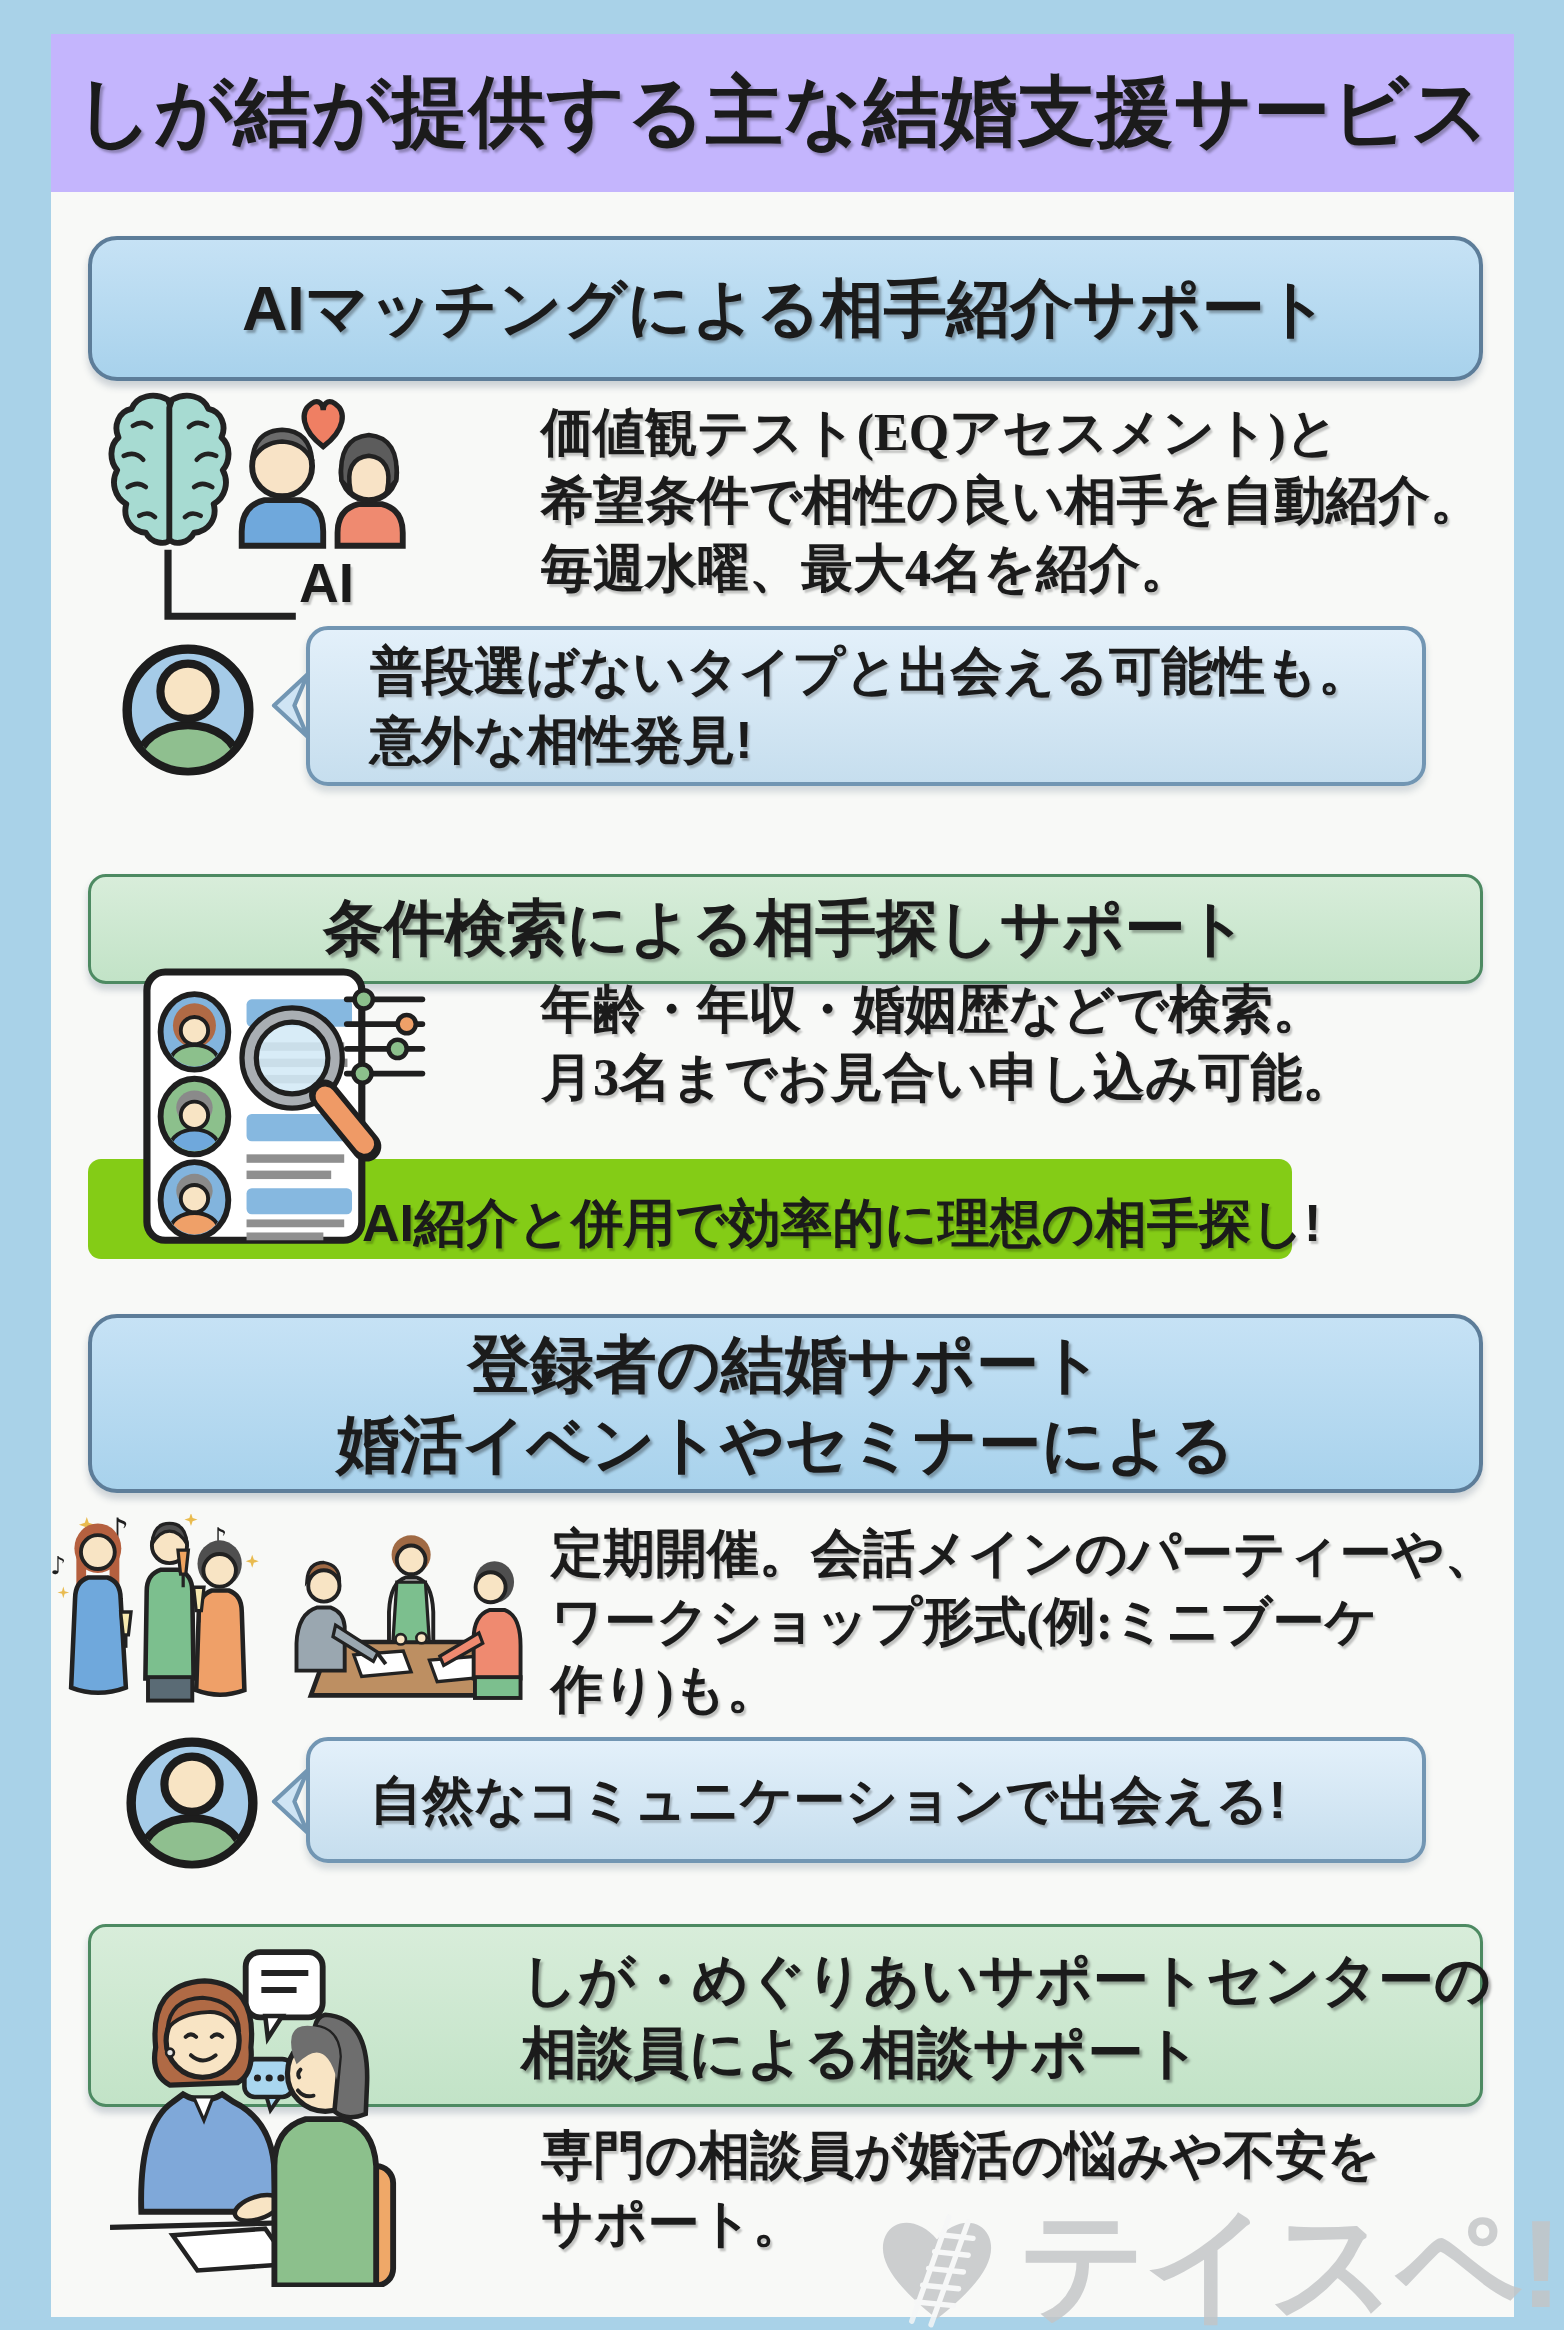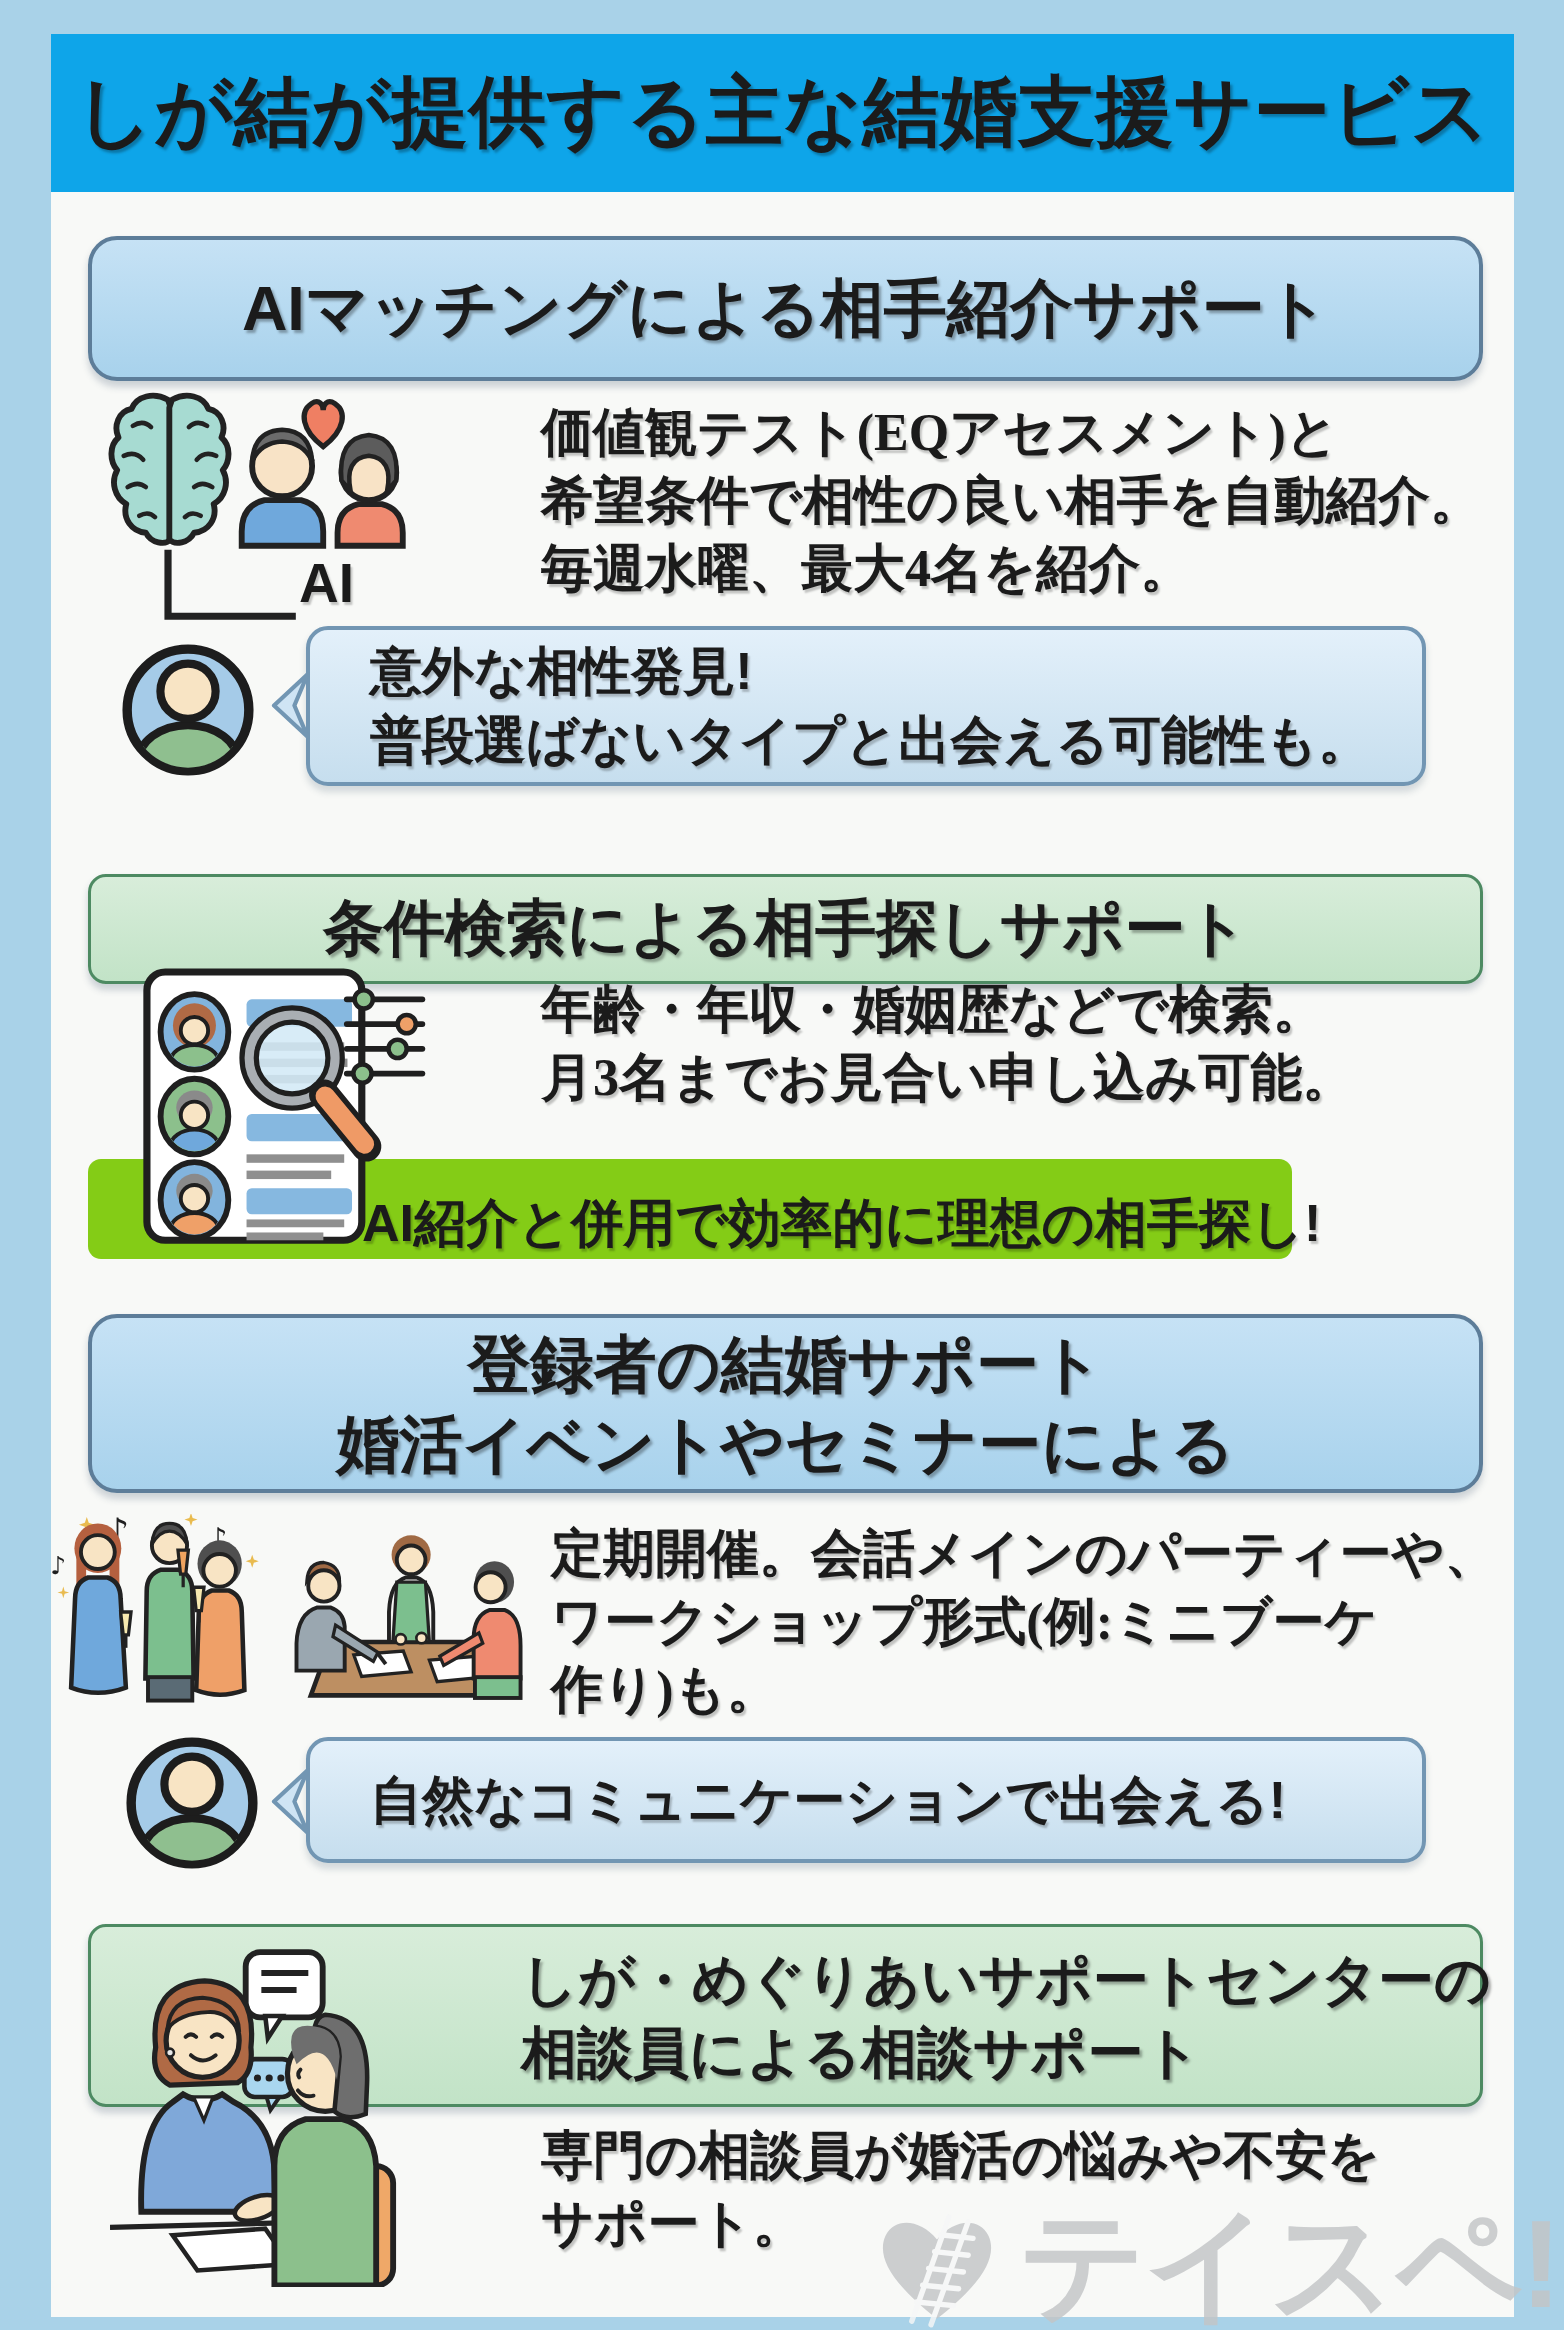--- a/index.html
+++ b/index.html
@@ -6,21 +6,21 @@
   html,body { background:#e8eef2; }
   .page {
     position:relative; width:1564px; height:2330px; overflow:hidden;
     background:#a9d2e8;
     font-family:"Liberation Sans","DejaVu Sans",sans-serif;
     color:#1b1b1b; font-weight:800;
   }
   .inner { position:absolute; left:51px; top:34px; width:1463px; height:2283px; background:#f8f9f7; }
   .title-band {
     position:absolute; left:51px; top:34px; width:1463px; height:158px;
-    background:#0ea5e9; display:flex; align-items:center; justify-content:center;
+    background:#c4b5fd; display:flex; align-items:center; justify-content:center;
   }
   .title-band h1 { font-size:77px; letter-spacing:0.7px; text-shadow:2.6px 3.3px 2.6px rgba(0,0,0,.28); white-space:nowrap; }
 
   .hdr {
     position:absolute; left:88px; width:1395px;
     display:flex; flex-direction:column; align-items:center; justify-content:center;
     text-align:center; white-space:nowrap;
     text-shadow:2.6px 3.3px 2.6px rgba(0,0,0,.3);
     box-shadow:0 5.9px 7.8px rgba(45,70,95,.22);
   }
@@ -137,22 +137,22 @@
       <g clip-path="url(#avc1)">
         <ellipse cx="110" cy="194" rx="80" ry="60" fill="#8fbf8f" stroke="#1d1d1d" stroke-width="13"></ellipse>
       </g>
       <circle cx="110" cy="80" r="44" fill="#f8e4c4" stroke="#1d1d1d" stroke-width="13"></circle>
     </svg>
   </div>
   <div class="bubble b1">
     <svg class="tail" viewBox="0 0 70 120">
       <path d="M66 8 L10 60 L66 112 L44 60 Z" fill="#cfe4f4" stroke="#7296b3" stroke-width="7" stroke-linejoin="round"></path>
     </svg>
+    <span class="line">普段選ばないタイプと出会える可能性も。</span>
     <span class="line">意外な相性発見!</span>
-    <span class="line">普段選ばないタイプと出会える可能性も。</span>
   </div>
 
   <div class="hdr green hdr2">
     <span>条件検索による相手探しサポート</span>
   </div>
 
   <div class="band">
     <span>AI紹介と併用で効率的に理想の相手探し!</span>
   </div>
 

